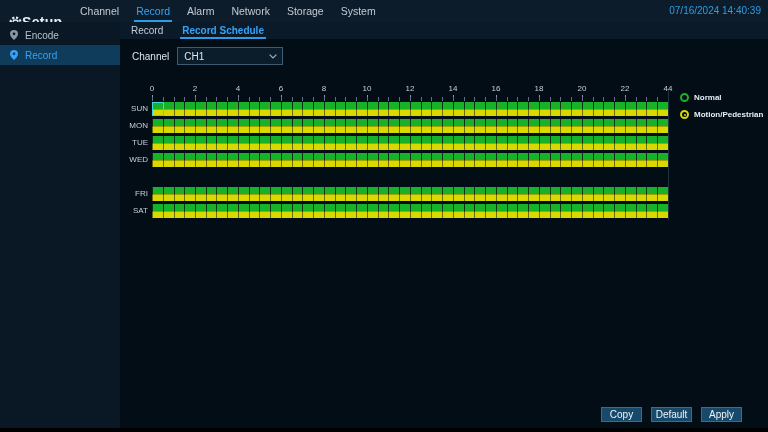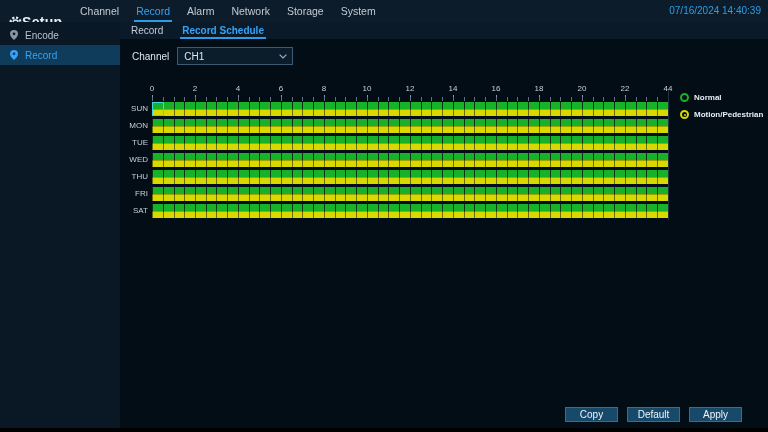--- a/index.html
+++ b/index.html
@@ -29,21 +29,21 @@
   
   .main { position:absolute; left:120px; top:22px; width:648px; height:406px; background:#030d16; }
   .tabbar { position:absolute; left:0; top:0; width:100%; height:17px; background:#0a1a28;
             display:flex; gap:15px; padding-left:9px; box-sizing:border-box; }
   .tab { display:flex; align-items:center; padding:0 2px; font-size:10px; color:#c2cbd4; cursor:pointer; }
   .tab.active { color:#36a3f7; font-weight:bold; box-shadow:inset 0 -2px 0 #2d9ce6; }
 
   .channel-row { position:absolute; left:12px; top:25px; display:flex; align-items:center; gap:8px; }
   .channel-label { font-size:10px; color:#dfe7ee; }
   .select { position:relative; width:90px; height:16px; background:#0b1c2b; border:1px solid #3c5a72;
-            display:flex; align-items:center; padding:0 18px 0 6px; font-size:10px; color:#dfe7ee; cursor:pointer; }
+            display:flex; align-items:center; padding:0 8px 0 6px; font-size:10px; color:#dfe7ee; cursor:pointer; }
   .select svg { position:absolute; right:5px; }
 
   
   .sched { position:absolute; left:0; top:0; width:648px; height:406px; }
   .hour-label { position:absolute; top:62px; transform:translateX(-50%); font-size:8px; color:#c7d1da; }
   .ticks-major { position:absolute; left:32px; top:73px; width:517px; height:6px;
                  background:repeating-linear-gradient(to right,#8a97a2 0 1px,transparent 1px 43px); }
   .ticks-minor { position:absolute; left:32px; top:75px; width:517px; height:4px;
                  background:repeating-linear-gradient(to right,#5f7080 0 1px,transparent 1px 10.75px); }
   .day-row  { position:absolute; left:0; width:648px; height:14px; }
@@ -61,21 +61,21 @@
   .legend { position:absolute; left:560px; top:71px; display:flex; flex-direction:column; gap:8px; }
   .legend-item { display:flex; align-items:center; gap:5px; height:9px; }
   .ring { width:9px; height:9px; border-radius:50%; box-sizing:border-box; border:2px solid #17b22a; position:relative; }
   .ring.motion { border-color:#d9d900; }
   .ring.motion::after { content:""; position:absolute; left:1.5px; top:1.5px; width:2px; height:2px;
                         border-radius:50%; background:#d9d900; }
   .legend-label { font-size:8px; font-weight:bold; color:#e8eef4; }
 
   
   .footer { position:absolute; right:26px; bottom:6px; display:flex; gap:9px; }
-  .btn { width:53px; height:15px; background:#17496b; border:1px solid #2f7096; color:#eef4f8;
+  .btn { width:41px; height:15px; background:#17496b; border:1px solid #2f7096; color:#eef4f8;
          font-size:10px; font-family:inherit; display:flex; align-items:center; justify-content:center;
          padding:0; cursor:pointer; }
 
   .bottom-strip { position:absolute; left:0; bottom:0; width:768px; height:4px; background:#000; }
 </style>
 </head>
 <body>
 
 <div class="screen">
 
@@ -187,27 +187,20 @@
           <div class="bar-motion"></div>
         </div>
       </div>
       <div class="day-row" style="top:131px">
         <span class="day-label">WED</span>
         <div class="day-bar">
           <div class="bar-normal"></div>
           <div class="bar-motion"></div>
         </div>
       </div>
-      <div class="day-row" style="top:148px">
-        <span class="day-label">THU</span>
-        <div class="day-bar">
-          <div class="bar-normal"></div>
-          <div class="bar-motion"></div>
-        </div>
-      </div>
       <div class="day-row" style="top:165px">
         <span class="day-label">FRI</span>
         <div class="day-bar">
           <div class="bar-normal"></div>
           <div class="bar-motion"></div>
         </div>
       </div>
       <div class="day-row" style="top:182px">
         <span class="day-label">SAT</span>
         <div class="day-bar">

